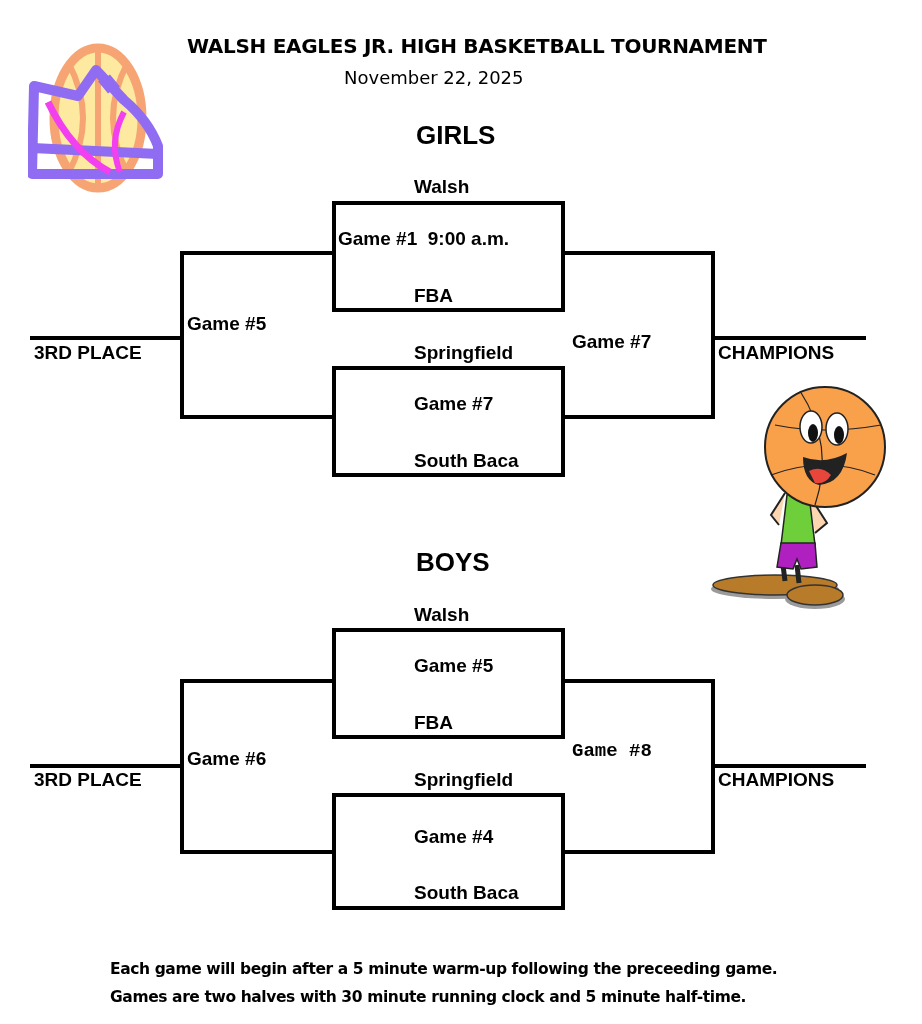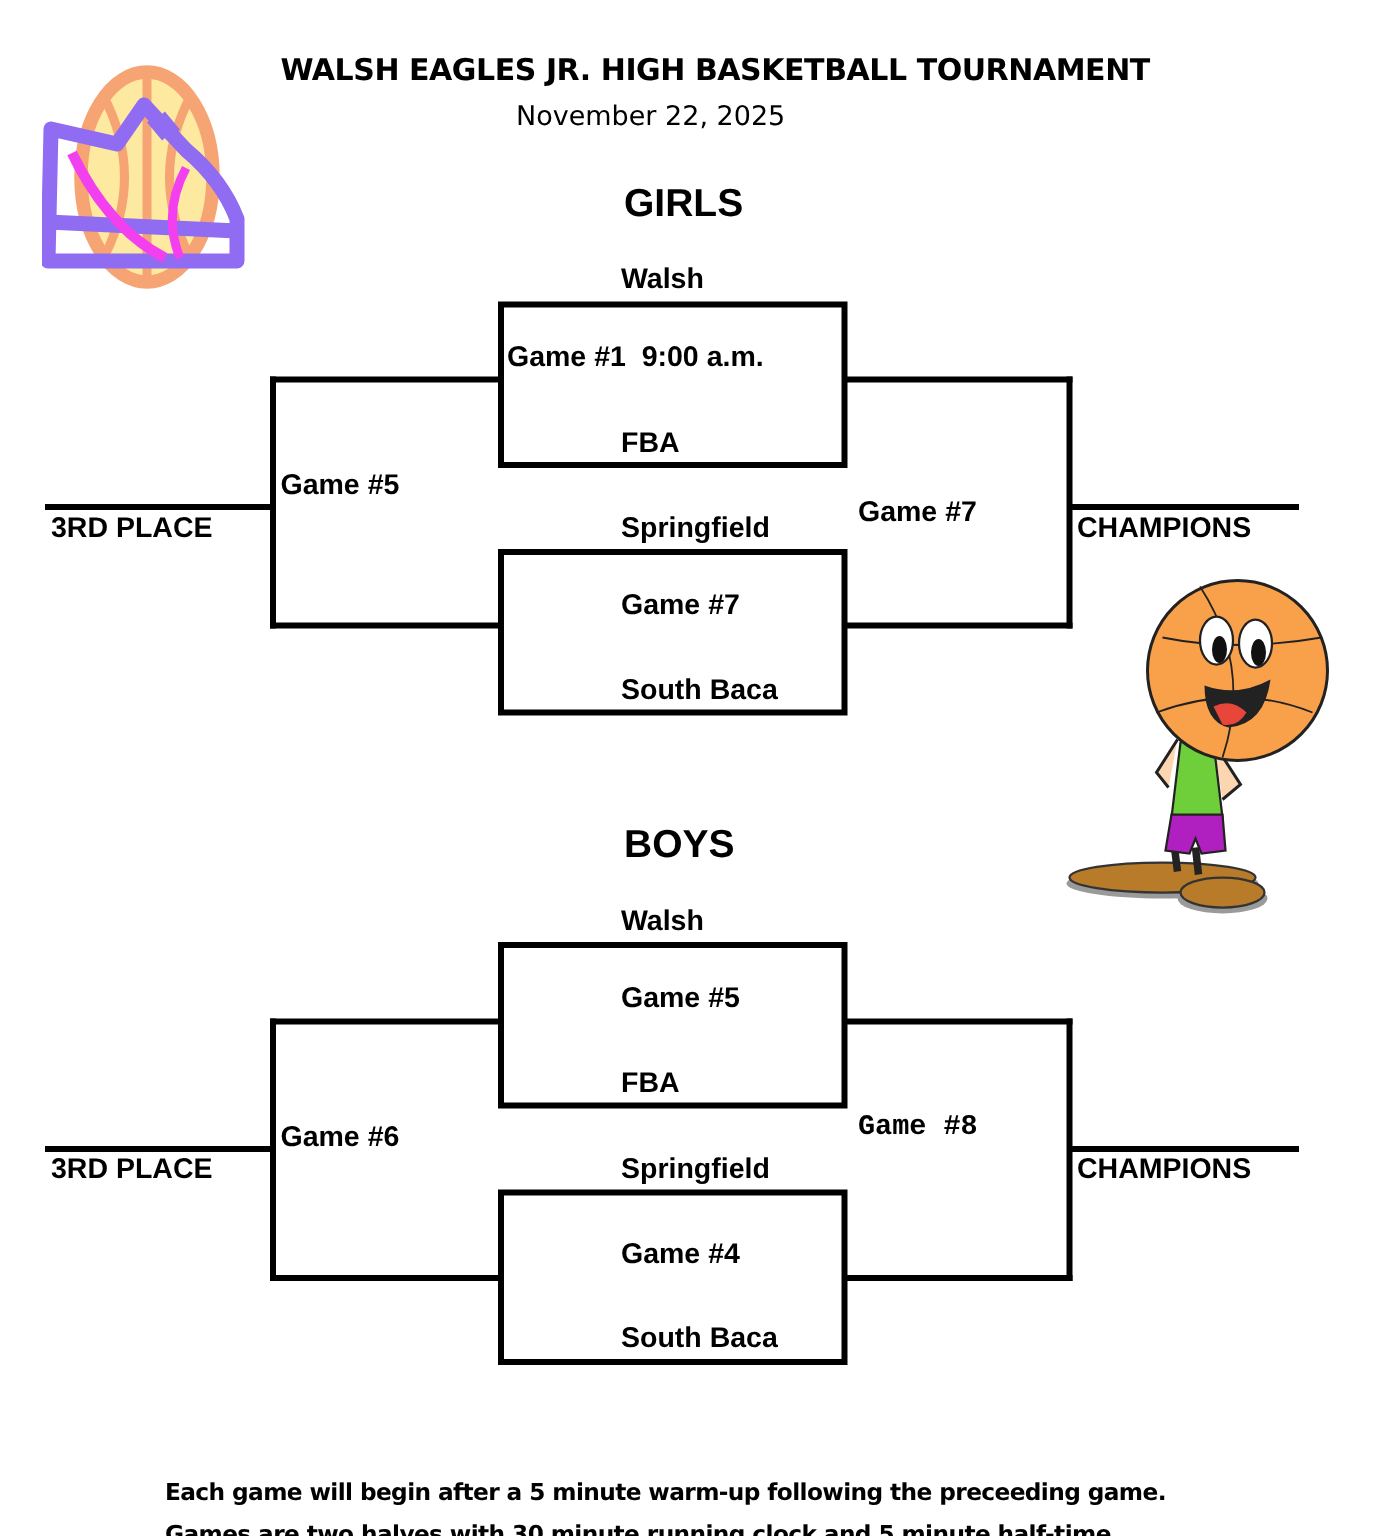--- a/index.html
+++ b/index.html
@@ -5,21 +5,21 @@
   html, body { margin:0; padding:0; background:#ffffff; }
   body { width:922px; height:1024px; position:relative; overflow:hidden; font-family:"Liberation Sans", sans-serif; color:#000; }
   .abs { position:absolute; }
   .title { font-family:"DejaVu Sans", sans-serif; font-weight:bold; font-size:20px; left:187px; top:34px; letter-spacing:-0.3px; }
   .date { font-family:"DejaVu Sans", sans-serif; font-weight:normal; font-size:18px; left:344px; top:67px; }
   .section { font-weight:bold; font-size:26px; }
   .lbl { font-weight:bold; font-size:19px; white-space:nowrap; }
   .hline { position:absolute; height:4px; background:#000; }
   .vline { position:absolute; width:4px; background:#000; }
   .box { position:absolute; border:4px solid #000; box-sizing:border-box; }
-  .note { font-family:"DejaVu Sans", sans-serif; font-weight:bold; font-size:15.5px; left:110px; white-space:nowrap; letter-spacing:-0.4px;margin-top:26px; }
+  .note { font-family:"DejaVu Sans", sans-serif; font-weight:bold; font-size:15.5px; left:110px; white-space:nowrap; letter-spacing:-0.4px; }
 </style>
 </head>
 <body>
 
 <div class="abs" style="left:28px;top:42px;width:142px;height:152px;">
   <svg width="142" height="152" viewBox="0 0 142 152">
     <ellipse cx="70" cy="76" rx="48" ry="74" fill="#fde9a0"></ellipse>
     <ellipse cx="70" cy="76" rx="44" ry="70" fill="none" stroke="#f7a474" stroke-width="9"></ellipse>
     <path d="M70 6 L70 146" stroke="#f7a474" stroke-width="6" fill="none"></path>
     <path d="M40 20 Q70 76 40 132" stroke="#f7a474" stroke-width="6" fill="none"></path>

